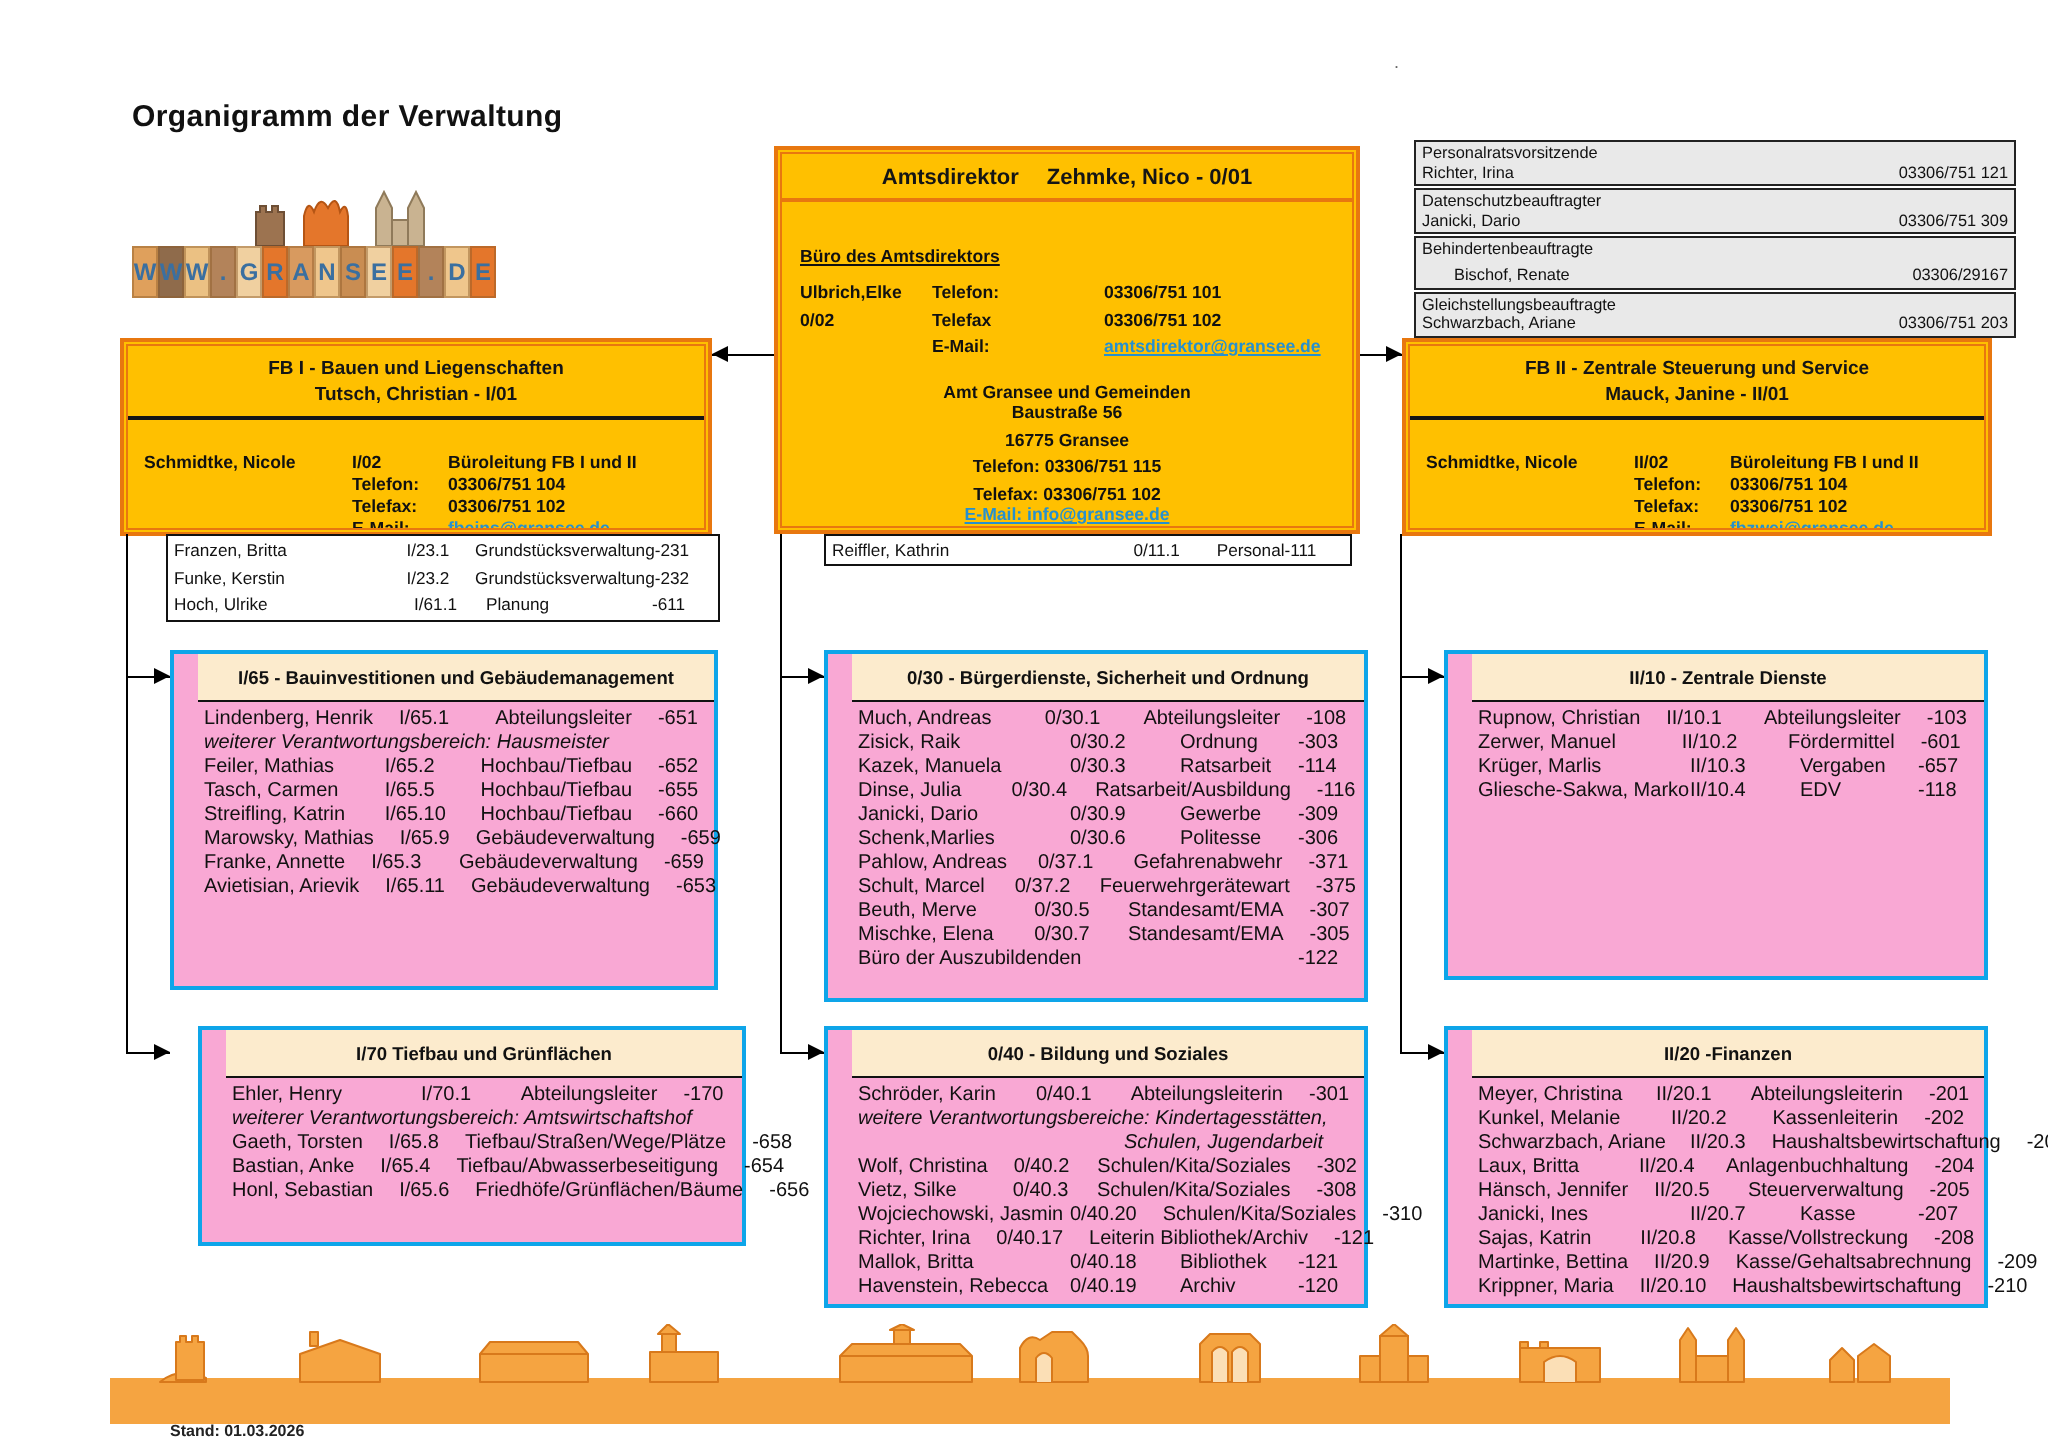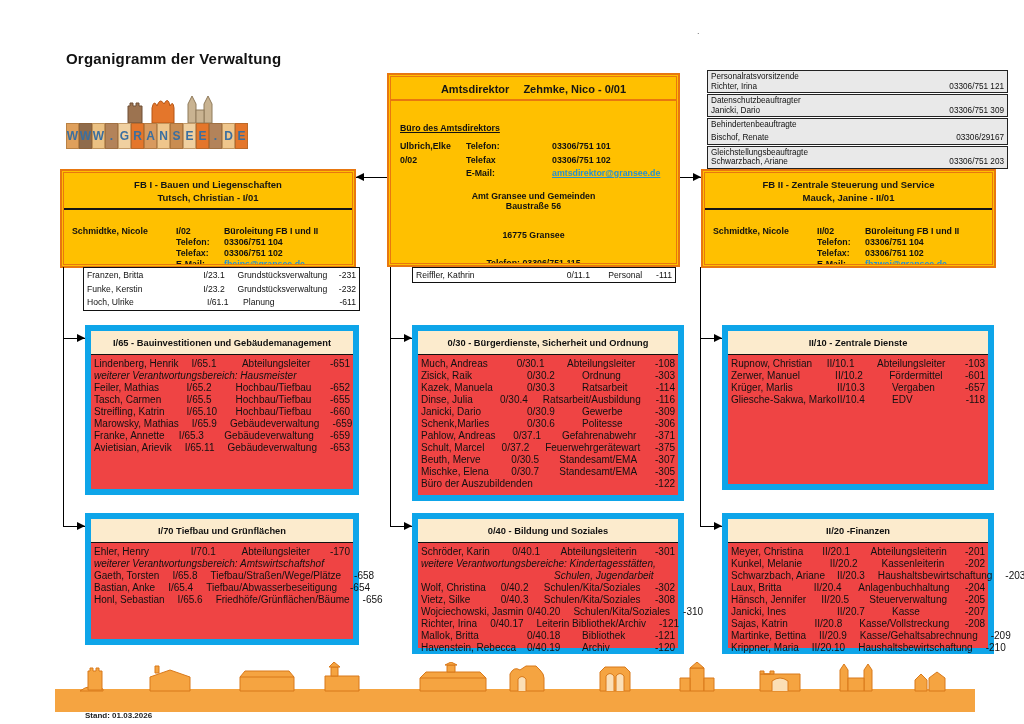--- a/index.html
+++ b/index.html
@@ -16,45 +16,45 @@
   
   .obox{position:absolute;background:#FFC000;border:2px solid #E8770F;box-sizing:border-box;}
   .obox-inner{position:absolute;inset:1px;border:1px solid #E8770F;overflow:hidden;}
   .obox-head{text-align:center;font-weight:bold;color:#151515;}
   .dir-head{display:flex;justify-content:center;gap:14px;font-size:11px;padding:6px 0 4px;border-bottom:2px solid #E8770F;}
   .fb-head{font-size:9.5px;line-height:13px;padding:5px 0 4px;border-bottom:2px solid #151515;}
   .dir-body{font-size:8.8px;font-weight:bold;padding:0 9px;}
   .dir-office{margin-top:22px;text-decoration:underline;}
   .dir-contact{display:grid;grid-template-columns:66px 86px auto;grid-auto-rows:13.5px;margin-top:8px;}
   .dir-address{text-align:center;margin-top:9px;line-height:10.5px;}
-  .dir-address .sp{margin-top:18px;}
+  .dir-address .sp{margin-top:3px;}
   .fb-body{display:grid;grid-template-columns:104px 48px auto;grid-auto-rows:11px;font-size:8.8px;font-weight:bold;padding:0 8px;margin-top:16px;}
   .link{color:#2790CE;text-decoration:underline;cursor:pointer;font-weight:bold;}
   
   .free-table{position:absolute;background:#fff;border:1px solid #111;box-sizing:border-box;overflow:hidden;}
   .trow{display:flex;align-items:center;padding:0 3px;white-space:nowrap;}
   .free-table .trow{height:13.8px;font-size:8.6px;}
-  .dept{position:absolute;background:#ef4444;border:6px solid #0ea5e9;box-sizing:border-box;}
+  .dept{position:absolute;background:#f9a8d4;border:2px solid #0ea5e9;box-sizing:border-box;padding-left:12px;}
   .dept-header{background:#FCEBCD;border-bottom:1px solid #111;text-align:center;font-weight:bold;
                font-size:9.3px;padding:7px 2px 6px;}
   .dept-body{padding-top:2px;}
   .dept-body .trow{height:12.1px;font-size:10px;gap:13px;}
   .c-name,.c-code,.c-role,.c-ext{overflow:visible;}
   .c-role{flex:1;}
-  .c-ext{width:30px;text-align:right;}
+  .c-ext{width:30px;}
   .cols-a .c-name{width:93px;}  .cols-a .c-code{width:42px;}
   .cols-b .c-name{width:84px;}  .cols-b .c-code{width:36px;padding-left:36px;}
   .cols-c .c-name{width:152px;} .cols-c .c-code{width:42px;}
   .trow.note{font-style:italic;}
   .trow.note.indent{padding-left:136px;}
   
   #officials{position:absolute;left:707px;top:70px;width:301px;}
   .off-sec{background:#E9E9E9;border:1px solid #222;margin-bottom:1px;padding:1px 3px 1px;font-size:8.2px;line-height:9.6px;}
   .off-row{display:flex;justify-content:space-between;}
-  .off-sec.tall .off-row{margin-top:3px;}
+  .off-sec.tall .off-row{margin-top:3px;margin-left:16px;}
   
   .vline{position:absolute;width:1px;background:#000;}
   .hline{position:absolute;height:1px;background:#000;}
   .arr-l{position:absolute;width:0;height:0;border-right:8px solid #000;border-top:4px solid transparent;border-bottom:4px solid transparent;}
   .arr-r{position:absolute;width:0;height:0;border-left:8px solid #000;border-top:4px solid transparent;border-bottom:4px solid transparent;}
   
   #banner{position:absolute;left:55px;top:662px;}
   #stand{position:absolute;left:85px;top:711px;font-size:8px;font-weight:bold;color:#222;}
   .sky{stroke:#D8791B;stroke-width:1;fill:#F5A441;stroke-linejoin:round;}
 </style>
@@ -372,21 +372,21 @@
           <span class="c-ext">-657</span>
         </div>
         <div class="trow">
           <span class="c-name">Gliesche-Sakwa, Marko</span>
           <span class="c-code">II/10.4</span>
           <span class="c-role">EDV</span>
           <span class="c-ext">-118</span>
         </div>
       </div>
   </div>
-  <div class="dept" id="box-i70" style="left:85px;top:513px;width:274px;height:132px;">
+  <div class="dept" id="box-i70" style="left:99px;top:513px;width:274px;height:110px;">
     <div class="dept-header">I/70 Tiefbau und Grünflächen</div>
     <div class="dept-body cols-a">
         <div class="trow">
           <span class="c-name">Ehler, Henry</span>
           <span class="c-code">I/70.1</span>
           <span class="c-role">Abteilungsleiter</span>
           <span class="c-ext">-170</span>
         </div>
         <div class="trow note">weiterer Verantwortungsbereich: Amtswirtschaftshof</div>
         <div class="trow">

